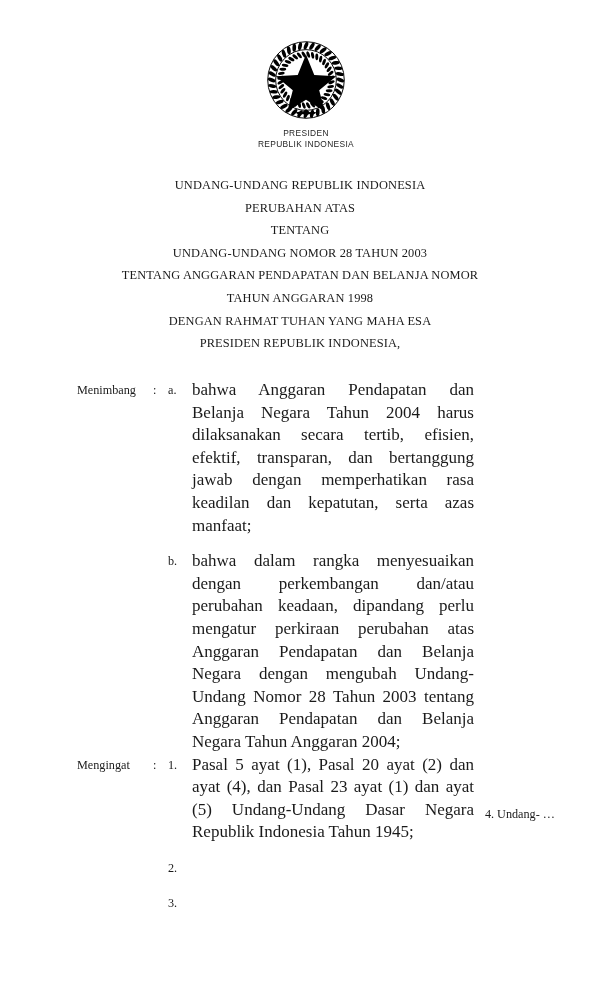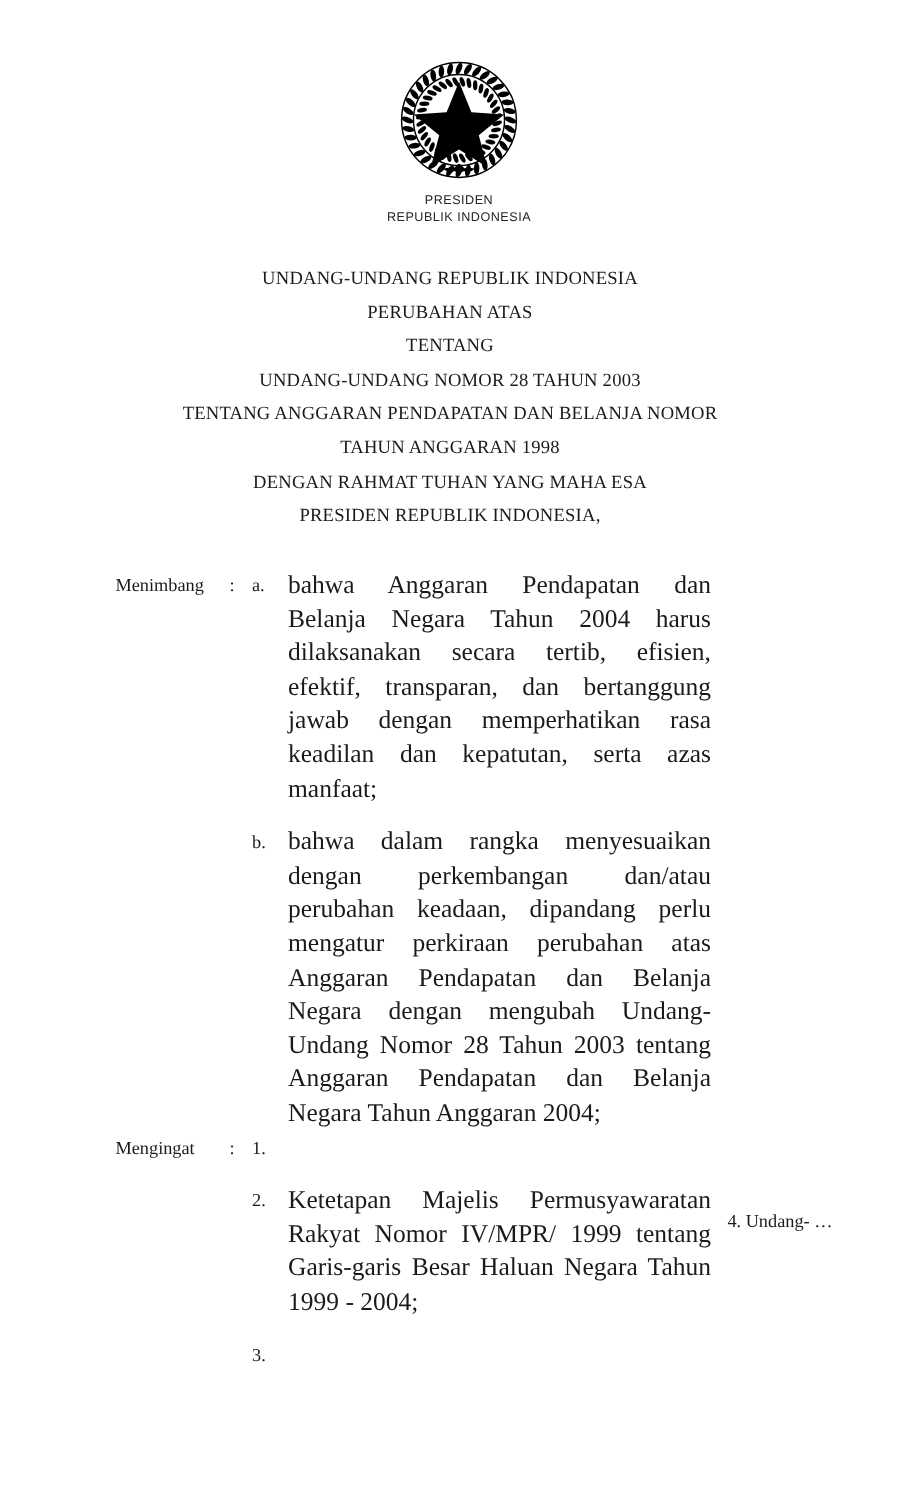--- a/index.html
+++ b/index.html
@@ -398,27 +398,27 @@
 
     <div class="clause-row">
       <span class="clause-marker">b.</span>
       <div class="clause-text">bahwa dalam rangka menyesuaikan dengan perkembangan dan/atau perubahan keadaan, dipandang perlu mengatur perkiraan perubahan atas Anggaran Pendapatan dan Belanja Negara dengan mengubah Undang-Undang Nomor 28 Tahun 2003 tentang Anggaran Pendapatan dan Belanja Negara Tahun Anggaran 2004;</div>
     </div>
 
     <div class="clause-row">
       <span class="clause-label">Mengingat</span>
       <span class="clause-colon">:</span>
       <span class="clause-marker">1.</span>
+      <div class="clause-text">Pasal 5 ayat (1), Pasal 20 ayat (2) dan ayat (4), dan Pasal 23 ayat (1) dan ayat (5) Undang-Undang Dasar Negara Republik Indonesia Tahun 1945;</div>
     </div>
 
     <div class="item-gap"></div>
 
     <div class="clause-row">
       <span class="clause-marker">2.</span>
-      <div class="clause-text">Ketetapan Majelis Permusyawaratan Rakyat Nomor IV/MPR/ 1999 tentang Garis-garis Besar Haluan Negara Tahun 1999 - 2004;</div>
     </div>
 
     <div class="item-gap"></div>
 
     <div class="clause-row">
       <span class="clause-marker">3.</span>
     </div>
 
   </div>
 

